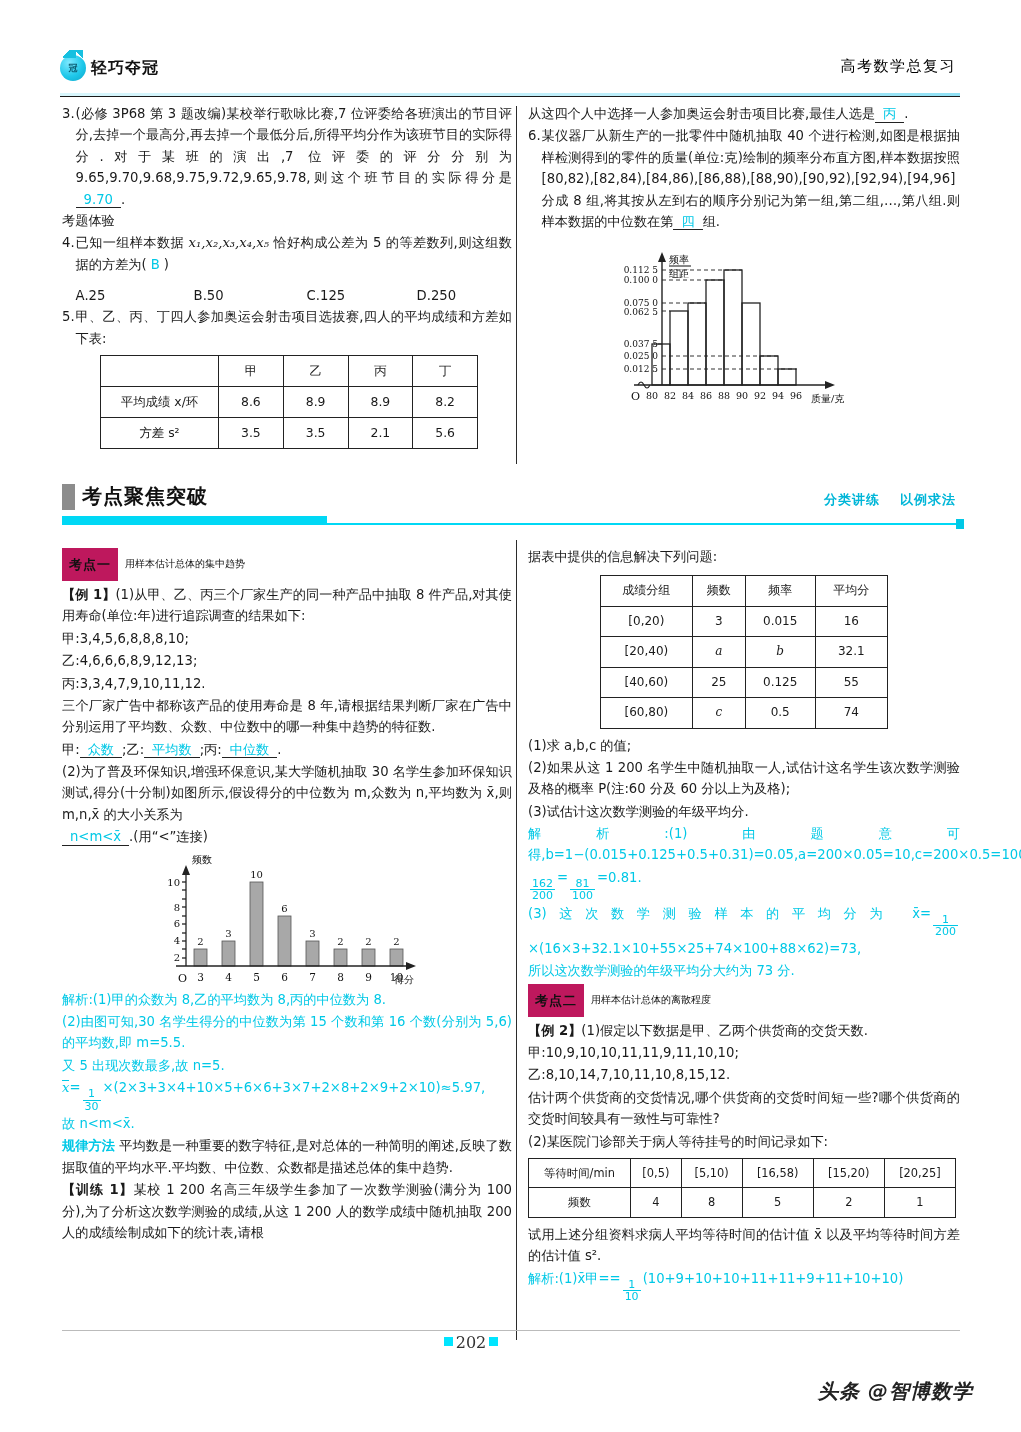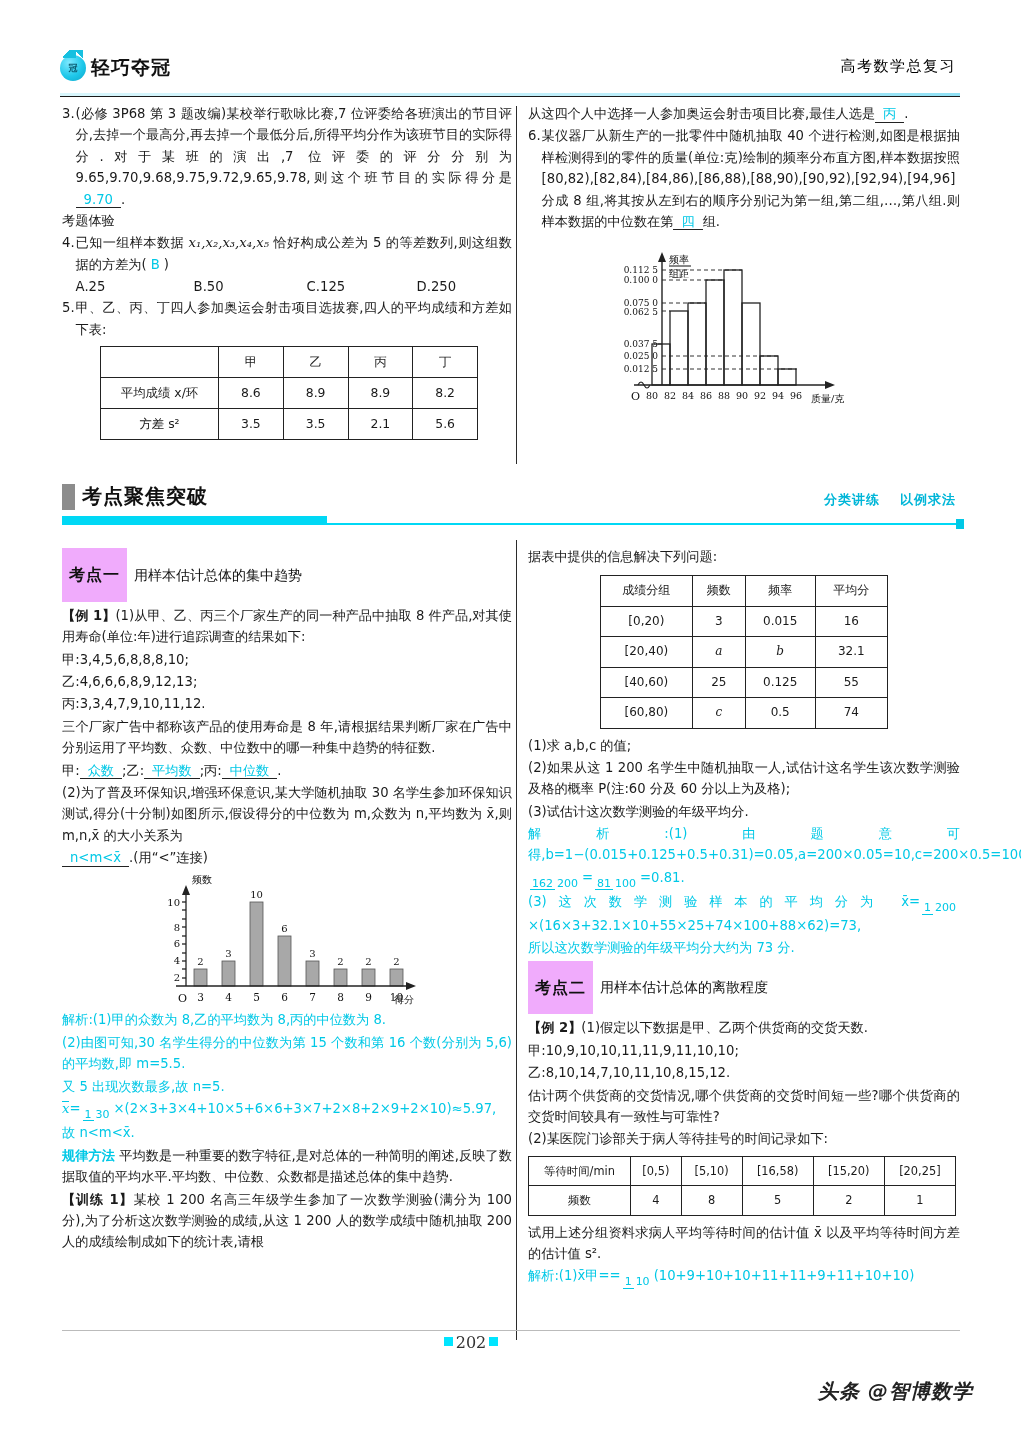--- a/index.html
+++ b/index.html
@@ -25,21 +25,21 @@
     position:relative; display:flex; align-items:center; justify-content:center;
     font-size:9px; color:#0b5f75; font-weight:bold;
   }
   .brand-badge:before{
     content:""; position:absolute; top:-5px; left:3px; width:20px; height:8px;
     background:
       linear-gradient(135deg, transparent 45%, #16c0e0 46%) no-repeat left/7px 8px,
       linear-gradient(45deg, transparent 45%, #16c0e0 46%) no-repeat right/7px 8px,
       linear-gradient(#16c0e0,#16c0e0) no-repeat center/6px 8px;
   }
-  .brand-text { font-size:19px; font-weight:bold; letter-spacing:1px; color:#111; }
+  .brand-text { font-size:16px; font-weight:bold; letter-spacing:1px; color:#111; }
   .header-title {
     position:absolute; right:4px; top:2px;
     font-size:15px; color:#000000; letter-spacing:1.5px;
   }
   .header-rule {
     position:absolute; left:0; top:38px; width:900px; height:3px;
     background:linear-gradient(to right,#d8f6fc 0%,#bdeefa 60%,#8fe0f4 100%);
   }
   .header-rule2 {
     position:absolute; left:0; top:41px; width:900px; height:1px; background:#1a1a1a;
@@ -58,21 +58,21 @@
 
   p { margin:0 0 1px 0; }
   .q { display:flex; gap:1px; }
   .q-num { flex:0 0 auto; }
   .q-body { flex:1 1 auto; text-align:justify; }
   .ans-blank {
     color:#00c8e6; border-bottom:1px solid #222; padding:0 8px; display:inline-block;
     line-height:1.1;
   }
   .ans-blank-nb { color:#00c8e6; padding:0 4px; }
-  .choices { display:flex; margin-top:1px; }
+  .choices { display:flex; margin-top:10px; }
   .choices span { display:inline-block; }
   .sol { color:#00c8e6; text-align:justify; }
 
   
   table { border-collapse:collapse; font-size:12.4px; }
   table.grid td, table.grid th {
     border:1px solid #222; text-align:center; font-weight:normal; padding:5px 4px;
   }
   .tbl-scores { margin:6px auto 8px 38px; width:378px; }
   .tbl-scores td { height:29px; }
@@ -98,29 +98,29 @@
     position:absolute; left:894px; top:36px; width:8px; height:10px; background:#00c8e6;
   }
   .banner-right {
     position:absolute; right:6px; top:8px; font-size:13px; color:#00b6d8;
     font-weight:bold; letter-spacing:1px; display:flex; gap:20px;
   }
 
   
   .kaodian { display:flex; align-items:center; gap:7px; margin:2px 0 3px 0; }
   .kd-chip {
-    background:#f0abfc; color:#111; font-size:16px; font-weight:bold;
-    padding:14px 7px; letter-spacing:1px;
-  }
-  .kd-text { font-size:14px; color:#111; }
+    background:#be185d; color:#111; font-size:13px; font-weight:bold;
+    padding:6px 7px; letter-spacing:1px;
+  }
+  .kd-text { font-size:10px; color:#111; }
   .lead { font-weight:bold; }
   .tag-rule { color:#00c8e6; font-weight:bold; }
 
   
-  .frac { display:inline-flex; flex-direction:row; vertical-align:-0.45em;
+  .frac { display:inline-flex; flex-direction:column; vertical-align:-0.45em;
           text-align:center; line-height:1.05; margin:0 2px; font-size:11px; }
   .frac .num { border-bottom:1px solid currentColor; padding:0 2px; }
   .frac .den { padding:0 2px; }
   .ovl { border-top:1px solid currentColor; padding-top:0px; display:inline-block; line-height:1.0;}
   em { font-family:"DejaVu Serif","Liberation Serif",serif; font-style:italic; }
 
   
   .chart-wrap { display:flex; justify-content:center; }
   svg text { font-family:"DejaVu Serif","Liberation Serif",serif; }
 

